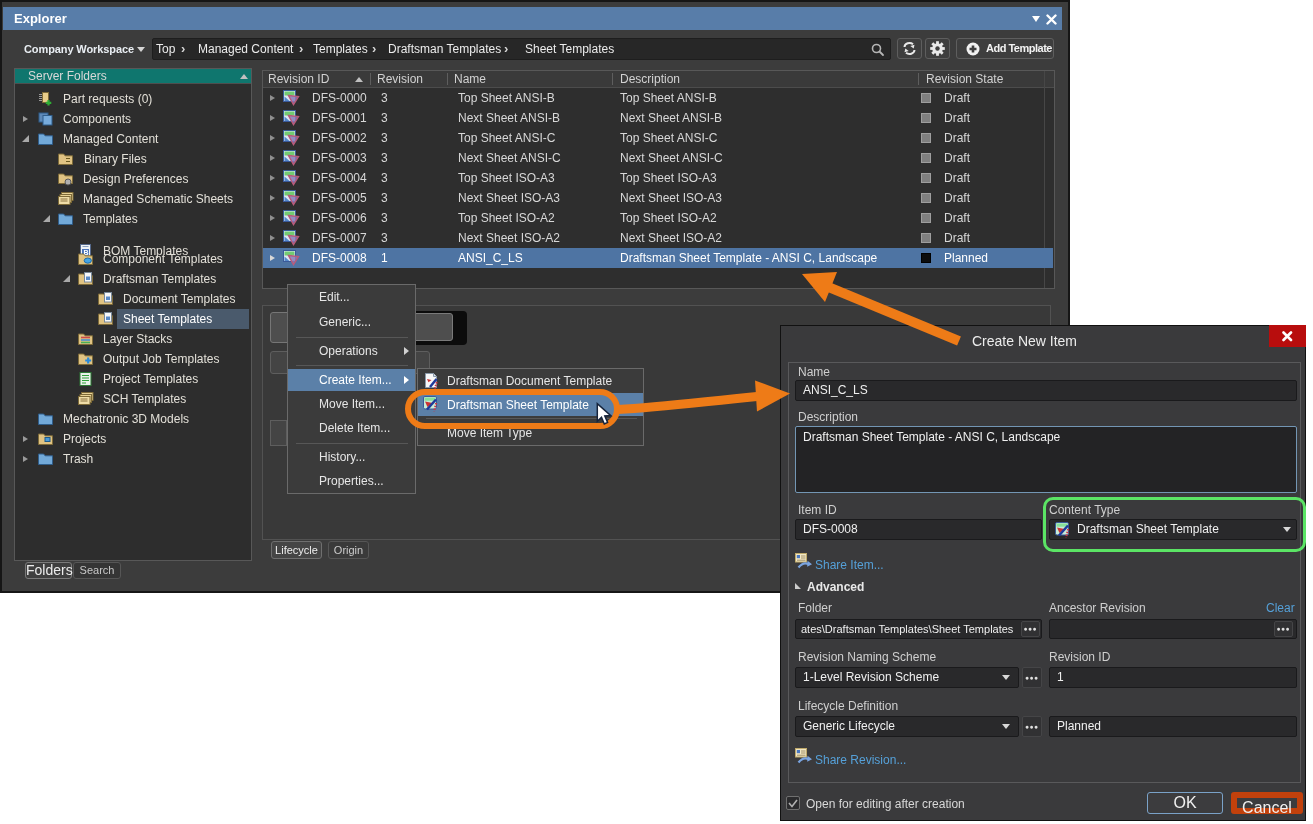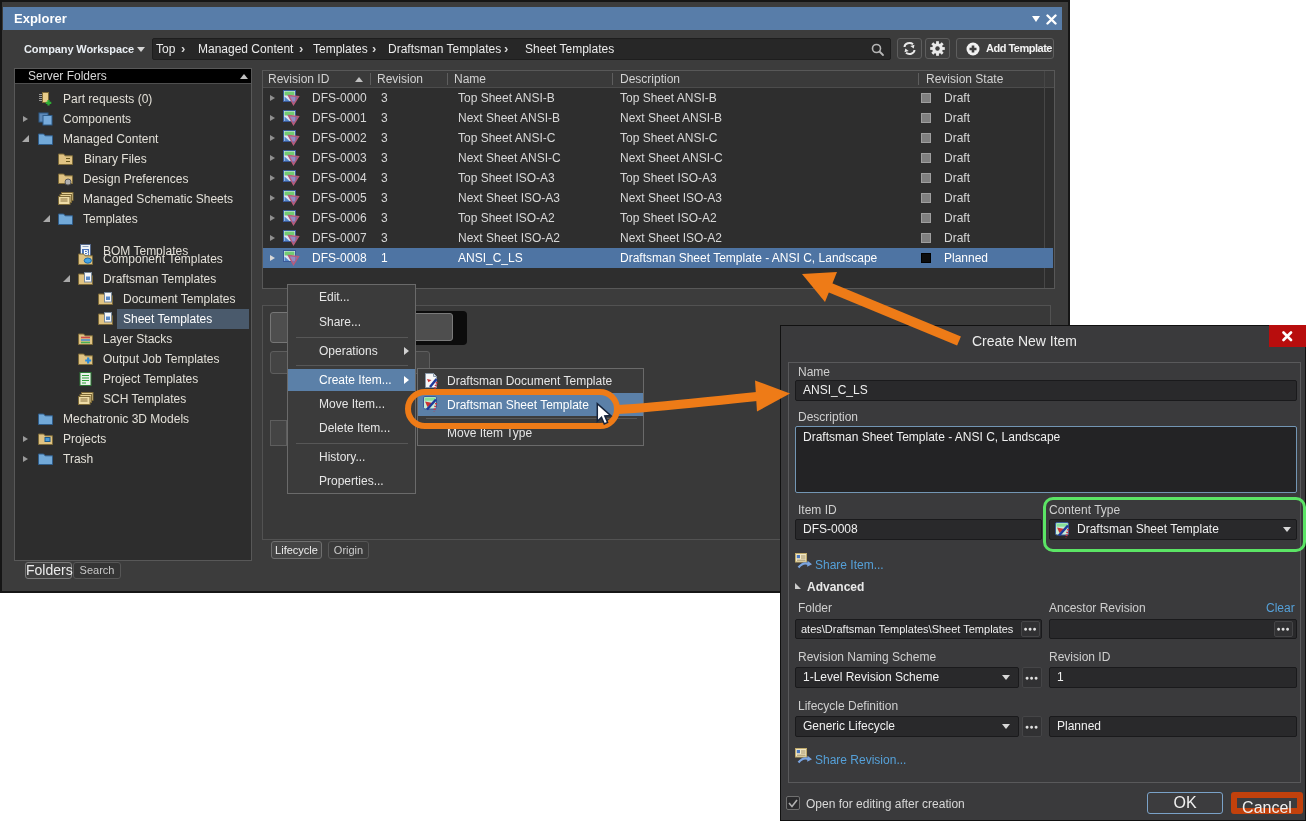--- a/index.html
+++ b/index.html
@@ -10,21 +10,21 @@
 #win { left:0; top:0; width:1070px; height:593px; background:#3c3c3c; border:2px solid #161616; z-index:1; }
 #titlebar { left:3px; top:7px; width:1059px; height:23px; background:#587da9; z-index:2; }
 #titlebar .t { position:absolute; left:11px; top:0; line-height:23px; font-size:13px; font-weight:bold; color:#fff; }
 
 .toolbtn { position:absolute; background:#3e3e3e; border:1px solid #5e5e5e; border-radius:3px; z-index:2; }
 #crumbfield { left:152px; top:38px; width:739px; height:22px; background:#272727; border:1px solid #1e1e1e; border-radius:2px; z-index:2; }
 .crumb { position:absolute; top:0; line-height:20px; font-size:12px; color:#ececec; white-space:nowrap; z-index:3; }
 .csep { color:#d8d8d8; font-weight:bold; font-size:13px; }
 
 #treepanel { left:14px; top:68px; width:238px; height:493px; background:#2d2d2d; border:1px solid #585858; z-index:2; }
-#treehead { left:15px; top:69px; width:236px; height:15px; background:#000000; border-bottom:1px solid #4e4e4e; z-index:3; font-size:12px; color:#d8d8d8; line-height:15px; padding-left:13px; }
+#treehead { left:15px; top:69px; width:236px; height:15px; background:#0f766e; border-bottom:1px solid #4e4e4e; z-index:3; font-size:12px; color:#d8d8d8; line-height:15px; padding-left:13px; }
 .trow { position:absolute; height:20px; line-height:20px; font-size:12px; color:#e3e0d8; white-space:nowrap; z-index:3; }
 .trow svg { position:absolute; top:3px; }
 .trow .lbl { position:absolute; top:0; }
 #tablepanel { left:262px; top:70px; width:793px; height:219px; background:#2e2e2e; border:1px solid #585858; z-index:2; }
 #tablehead { left:263px; top:71px; width:791px; height:17px; background:#3a3a3a; border-bottom:1px solid #4c4c4c; z-index:3; }
 .th { position:absolute; top:71px; height:17px; line-height:17px; font-size:12px; color:#d2d2d2; z-index:4; white-space:nowrap; }
 .colsep { position:absolute; top:73px; width:1px; height:12px; background:#5e5e5e; z-index:4; }
 .row { position:absolute; left:263px; width:790px; height:20px; z-index:3; font-size:12px; color:#d8d8d8; }
 .row > span { position:absolute; top:0; line-height:20px; white-space:nowrap; }
 .row svg.ric { position:absolute; left:20px; top:2px; }
@@ -411,21 +411,21 @@
 <div id="detailpanel" class="abs"></div>
 <div class="abs" style="left:270px;top:312px;width:170px;height:31px;background:#4e4e4e;border:1px solid #767676;border-radius:3px;z-index:3;"></div>
 <div class="abs" style="left:394px;top:311px;width:73px;height:34px;background:#0c0c0c;border-radius:4px;z-index:3;"></div>
 <div class="abs" style="left:397px;top:313px;width:56px;height:28px;background:#4e4e4e;border:1px solid #7a7a7a;border-radius:3px;z-index:3;"></div>
 <div class="abs" style="left:270px;top:351px;width:160px;height:23px;background:#444;border:1px solid #5e5e5e;border-radius:3px;z-index:3;"></div>
 <div class="abs" style="left:270px;top:420px;width:17px;height:26px;background:#444;border:1px solid #5e5e5e;z-index:3;"></div>
 <div class="tab" style="left:271px;top:541px;width:51px;height:18px;background:#454545;border:1px solid #6f6f6f;font-size:11px;color:#eee;line-height:16px;">Lifecycle</div>
 <div class="tab" style="left:328px;top:541px;width:41px;height:18px;background:#3a3a3a;border:1px solid #565656;font-size:11px;color:#ccc;line-height:16px;">Origin</div>
 <div class="menu" style="left:287px;top:284px;width:129px;height:210px;"></div>
 <div class="mi" style="left:319px;top:286px;">Edit...</div>
-<div class="mi" style="left:319px;top:311px;">Share...</div>
+<div class="mi" style="left:319px;top:311px;">Generic...</div>
 <div class="msep" style="left:296px;top:337px;width:112px;"></div>
 <div class="mi" style="left:319px;top:340px;">Operations</div>
 <i class="tri" style="left:404px;top:347px;border-left:5px solid #d0d0d0;border-top:4px solid transparent;border-bottom:4px solid transparent;z-index:22;"></i>
 <div class="msep" style="left:296px;top:365px;width:112px;"></div>
 <div class="abs" style="left:288px;top:369px;width:127px;height:22px;background:#5b80a8;z-index:21;"></div>
 <div class="mi" style="left:319px;top:369px;color:#fff;">Create Item...</div>
 <i class="tri" style="left:404px;top:376px;border-left:5px solid #fff;border-top:4px solid transparent;border-bottom:4px solid transparent;z-index:22;"></i>
 <div class="mi" style="left:319px;top:393px;">Move Item...</div>
 <div class="mi" style="left:319px;top:417px;">Delete Item...</div>
 <div class="msep" style="left:296px;top:443px;width:112px;"></div>

